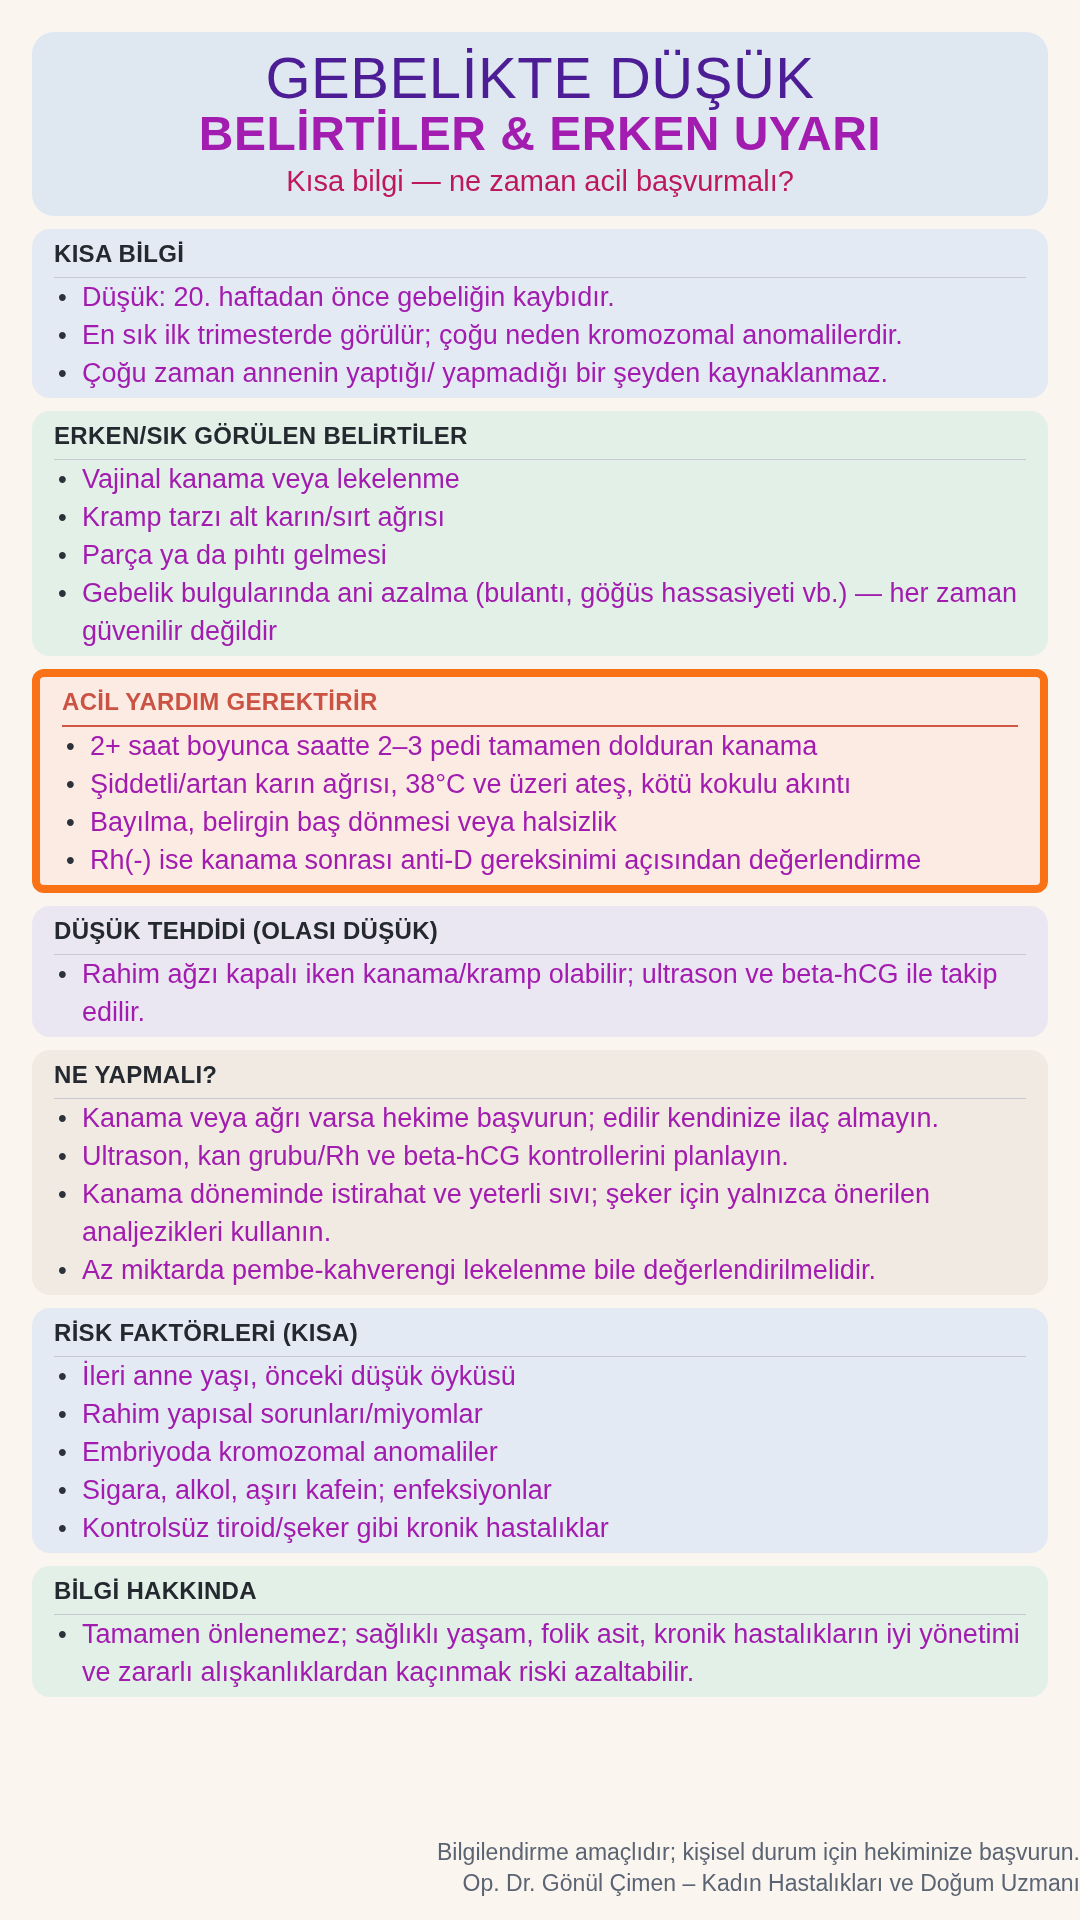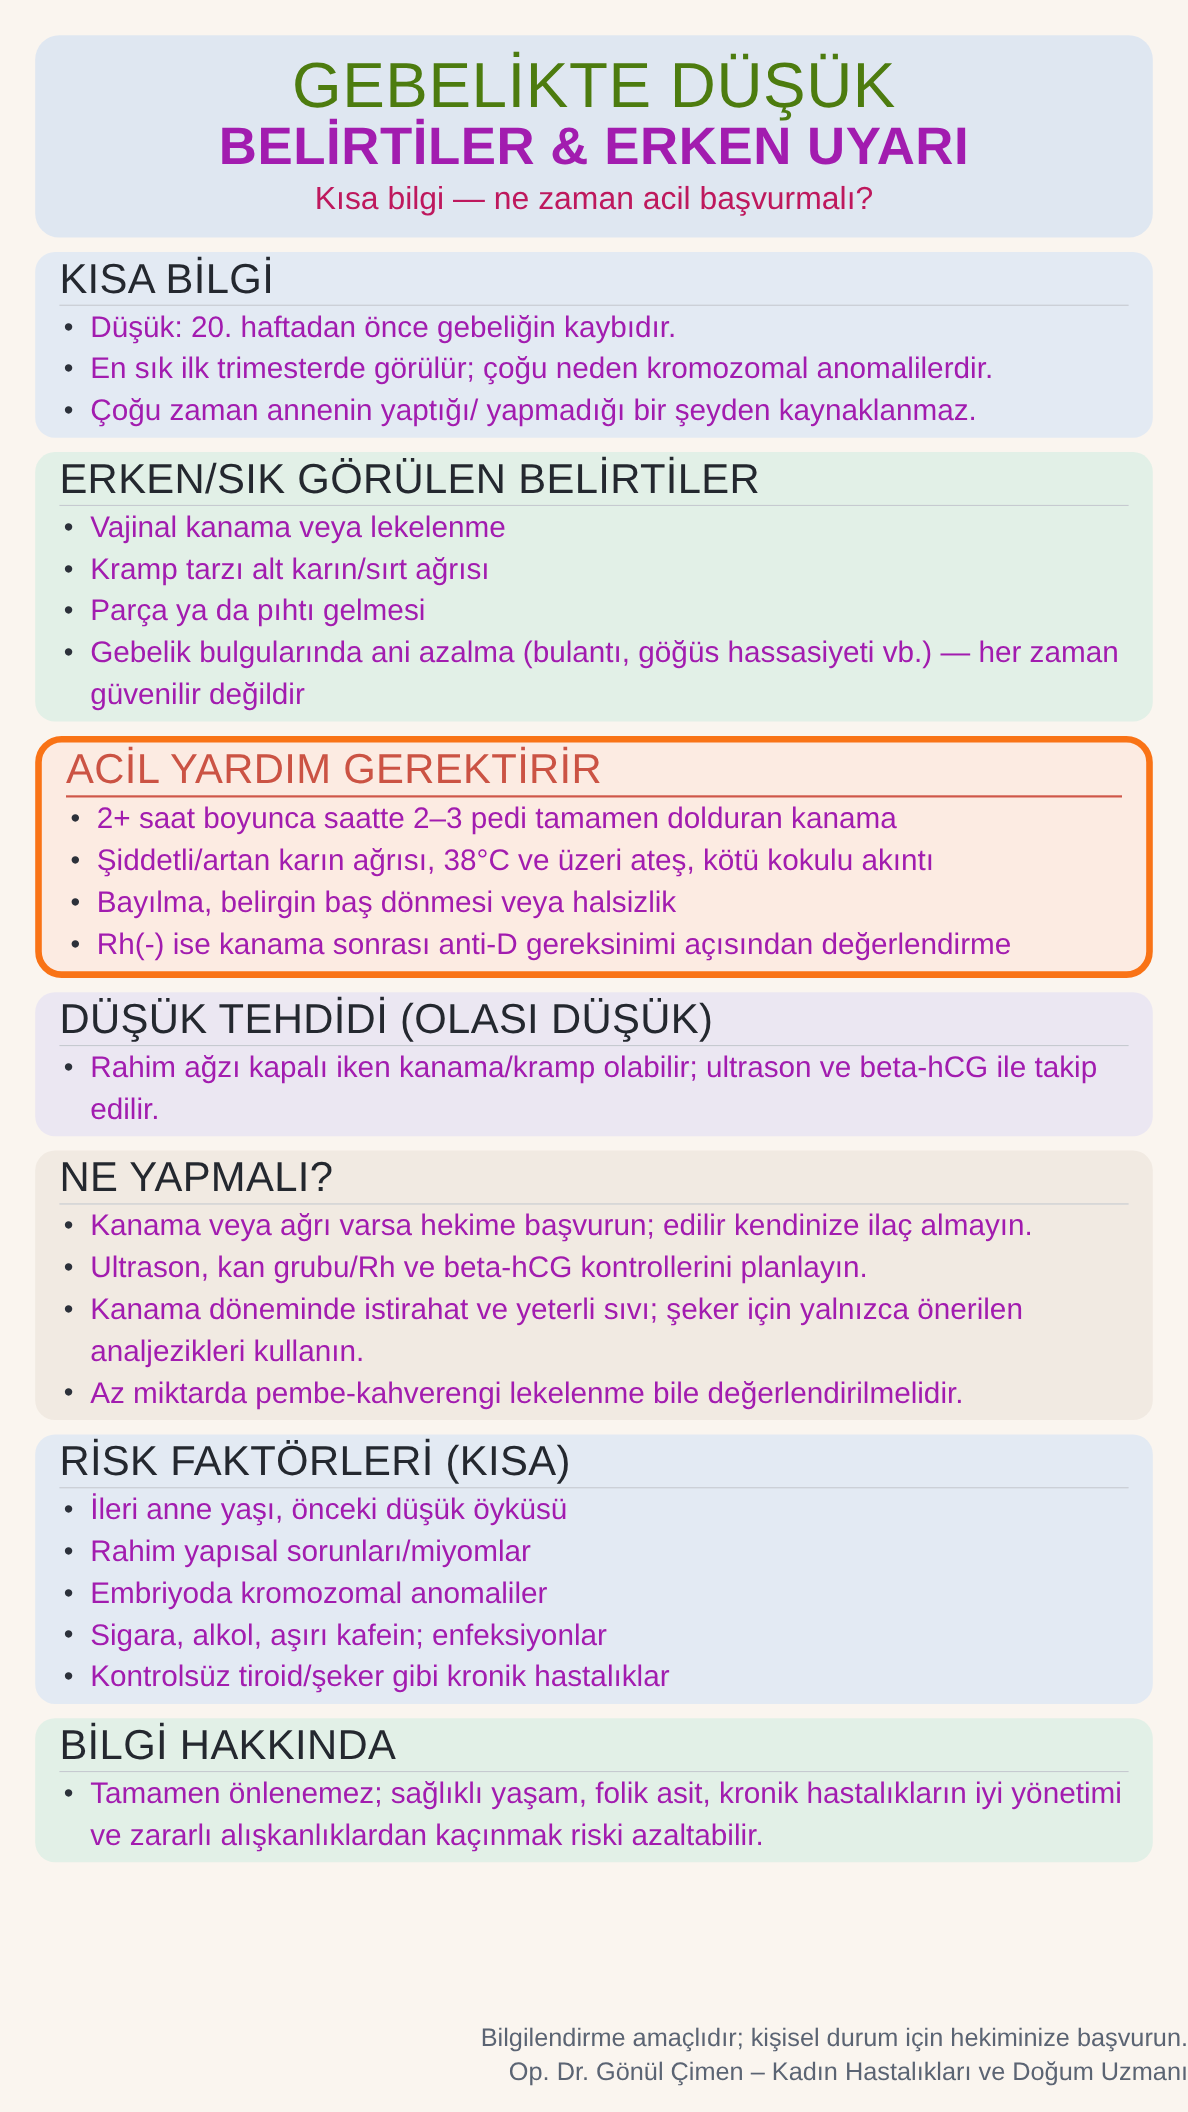--- a/index.html
+++ b/index.html
@@ -19,21 +19,21 @@
     padding: 16px 20px 18px 20px;
     background: #dfe7f1;
     border-radius: 22px;
     text-align: center;
   }
   .main-title {
     margin: 0;
     font-size: 58px;
     line-height: 60px;
     font-weight: 400;
-    color: #4d7c0f;
+    color: #4c1d95;
     letter-spacing: 0.5px;
   }
   .sub-title {
     margin: 4px 0 0 0;
     font-size: 48px;
     line-height: 44px;
     font-weight: 700;
     color: #a21caf;
     letter-spacing: 0.5px;
   }
@@ -49,29 +49,29 @@
     margin: 0 32px 13px 32px;
     padding: 9px 22px 6px 22px;
     border-radius: 18px;
   }
   .theme-blue     { background: #e3eaf3; }
   .theme-green    { background: #e2f0e7; }
   .theme-lavender { background: #ebe7f2; }
   .theme-beige    { background: #f1eae2; }
   .theme-alert {
     background: #fcebe2;
-    border: 6px solid #f97316;
-    border-radius: 24px;
+    border: 8px solid #f97316;
+    border-radius: 12px;
   }
 
   .card-title {
     margin: 0;
-    font-size: 38px;
+    font-size: 24px;
     line-height: 32px;
-    font-weight: 400;
+    font-weight: 700;
     color: #24282f;
     letter-spacing: 0.3px;
   }
   .theme-alert .card-title { color: #cb5344; }
 
   .divider {
     margin-top: 7px;
     border-top: 1px solid #c6cad0;
     height: 0;
   }

